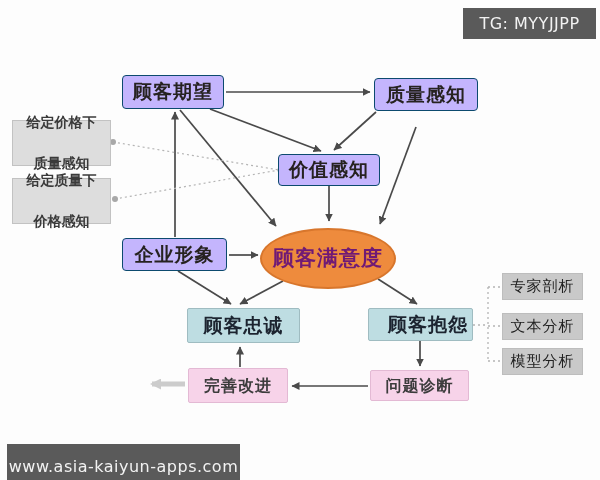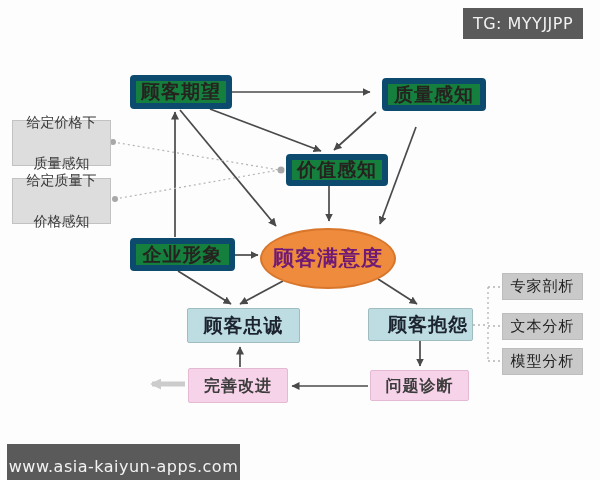--- a/index.html
+++ b/index.html
@@ -9,30 +9,30 @@
     font-family:"DejaVu Sans","Liberation Sans",sans-serif;
   }
   .stage{position:absolute;left:0;top:0;width:600px;height:480px;}
   svg.wires{position:absolute;left:0;top:0;width:600px;height:480px;z-index:1;}
   .node{
     position:absolute;z-index:2;display:flex;flex-direction:column;
     align-items:center;justify-content:center;text-align:center;
     box-sizing:border-box;line-height:1.25;
   }
   .yellow{
-    background:#15803d;border:6px solid #0c4a6e;border-radius:4px;
-    font-weight:bold;font-size:19px;color:#262220;letter-spacing:1px;margin-left:8px;
+    background:#c4b5fd;border:1px solid #0c4a6e;border-radius:4px;
+    font-weight:bold;font-size:19px;color:#262220;letter-spacing:1px;
   }
   .cyan{
     background:#bedde2;border:1px solid #9fbcc1;border-radius:2px;
     font-weight:bold;font-size:19px;color:#1c2430;letter-spacing:1px;
   }
   .grayL{
     background:#dddddd;border:1px solid #c2c2c2;
-    font-size:14px;color:#3a3a3a;font-weight:400;gap:24px;
+    font-size:14px;color:#3a3a3a;font-weight:700;gap:24px;
   }
   .grayR{
     background:#c9c9c9;border:1px solid #bdbdbd;
     font-size:15px;color:#222;font-weight:500;letter-spacing:1px;
   }
   .pink{
     background:#f7d3e9;border:1px solid #e3b9d4;border-radius:2px;
     font-size:16px;color:#3c3c3c;font-weight:bold;letter-spacing:1px;
   }
   .ellipse{
@@ -91,21 +91,21 @@
 
     <g stroke="#b4b4b4" stroke-width="1.3" stroke-dasharray="2,3" fill="none">
       <line x1="473" y1="325" x2="488" y2="325"></line>
       <line x1="488" y1="287" x2="488" y2="361"></line>
       <line x1="488" y1="287" x2="501" y2="287"></line>
       <line x1="488" y1="326" x2="501" y2="326"></line>
       <line x1="488" y1="361" x2="501" y2="361"></line>
     </g>
   </svg>
 
-  <div class="bar" style="left:463px;top:8px;width:120px;height:31px;">TG: MYYJJPP</div>
+  <div class="bar" style="left:463px;top:8px;width:133px;height:31px;">TG: MYYJJPP</div>
   <div class="bar" style="left:7px;top:432px;width:233px;height:45px;margin-top:12px;">www.asia-kaiyun-apps.com</div>
 
   <div class="node yellow" style="left:122px;top:75px;width:102px;height:34px;">顾客期望</div>
 
   <div class="node yellow" style="left:374px;top:78px;width:104px;height:33px;">质量感知</div>
 
   <div class="node grayL" style="left:12px;top:120px;width:99px;height:46px;">
     <span>给定价格下</span>
     <span>质量感知</span>
   </div>

